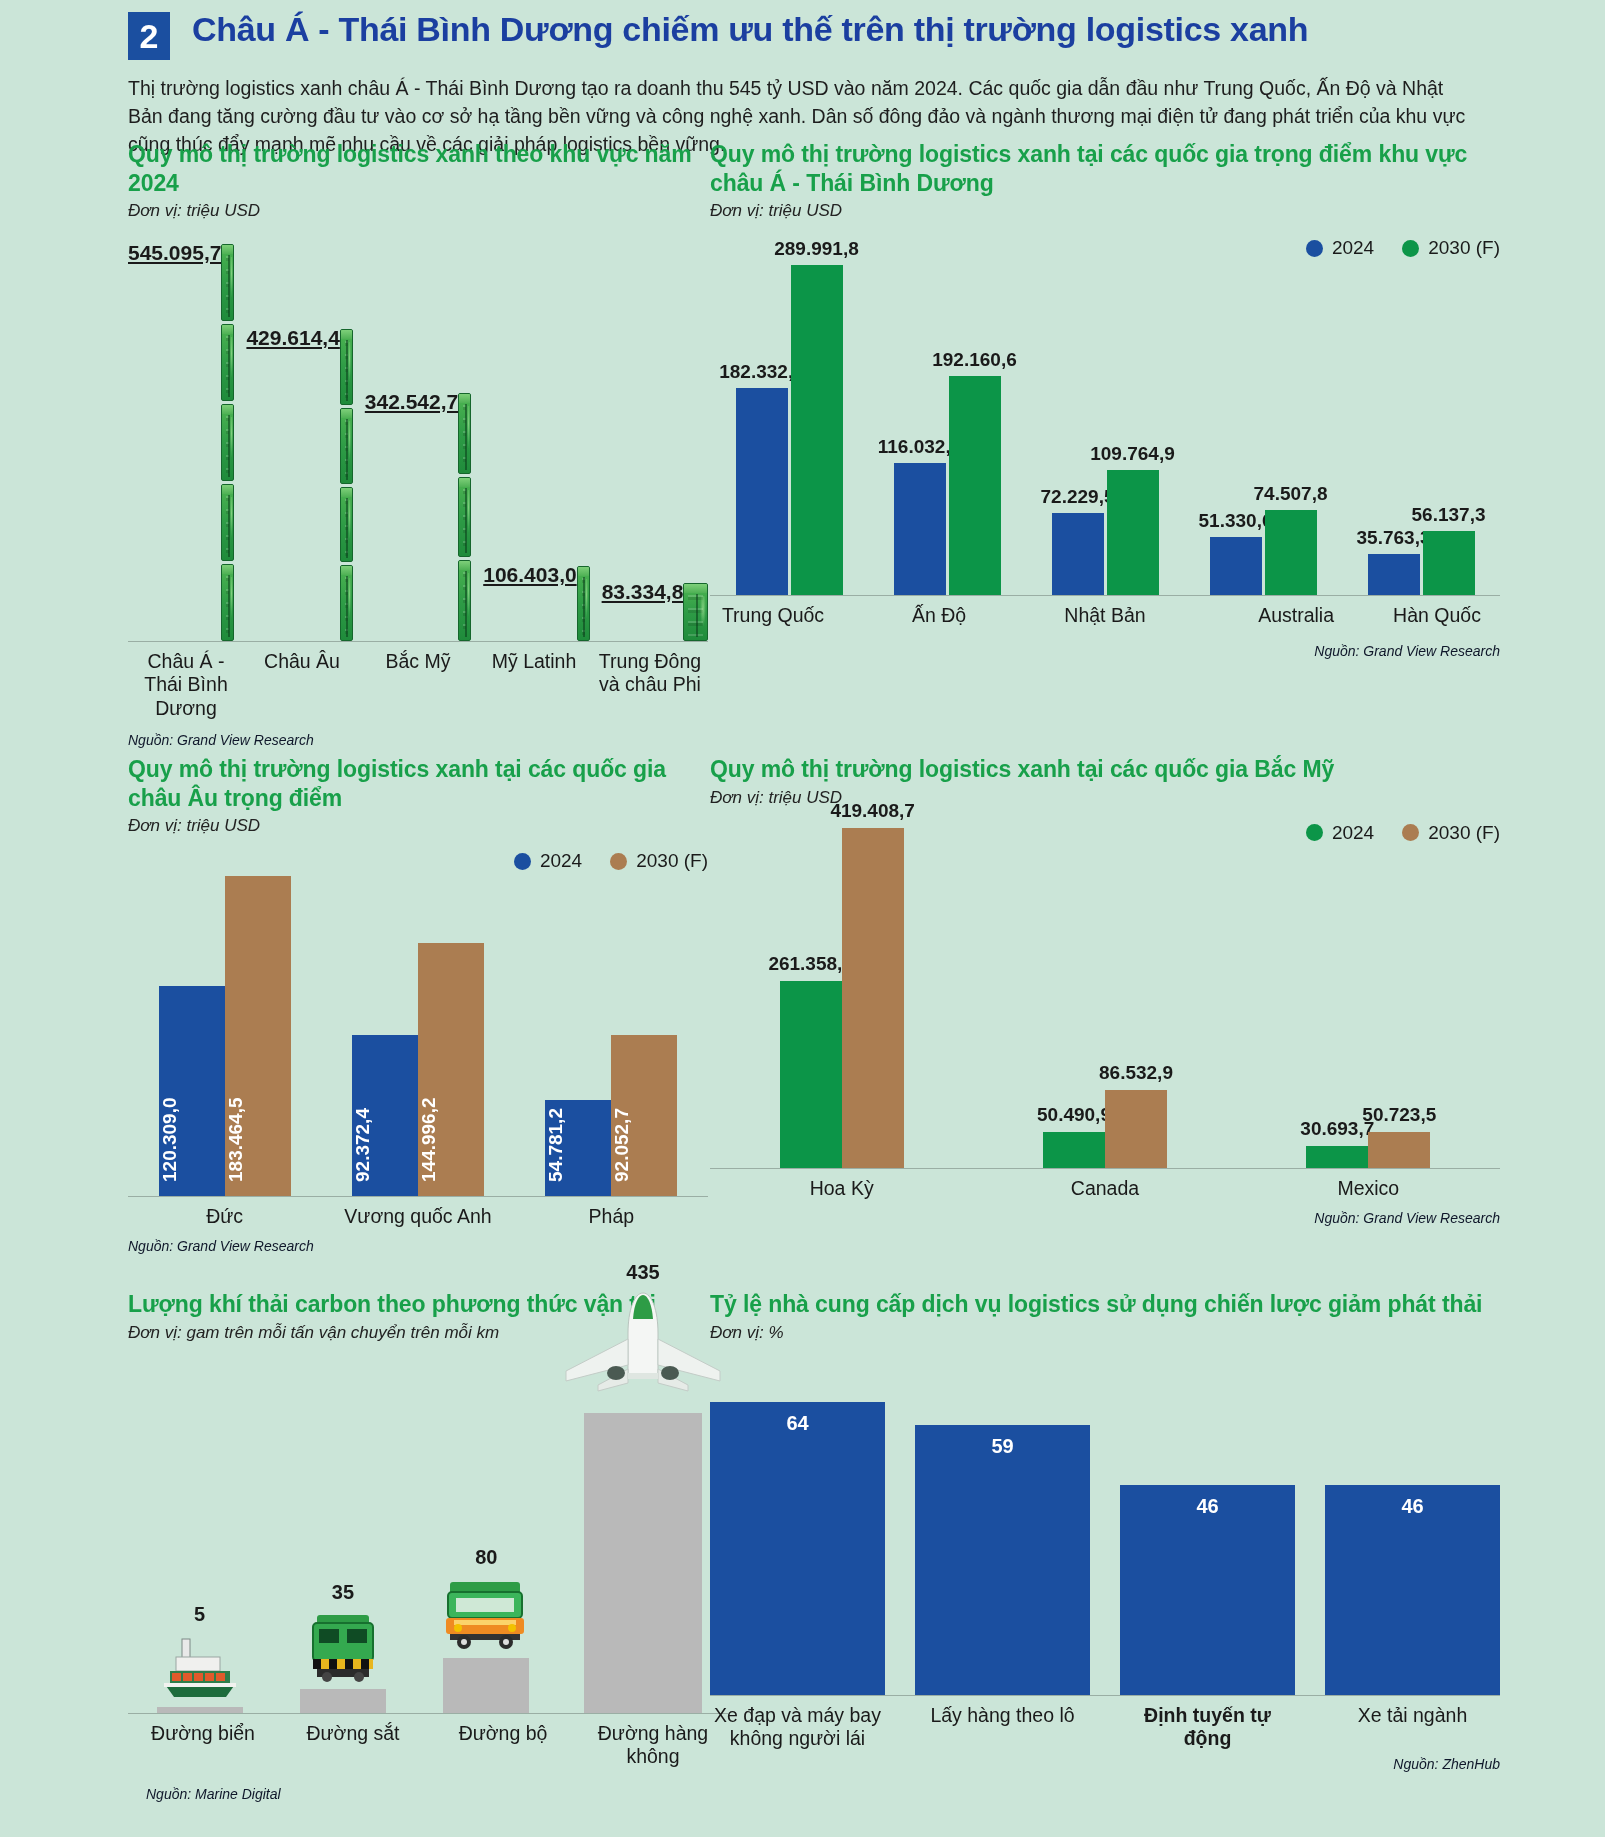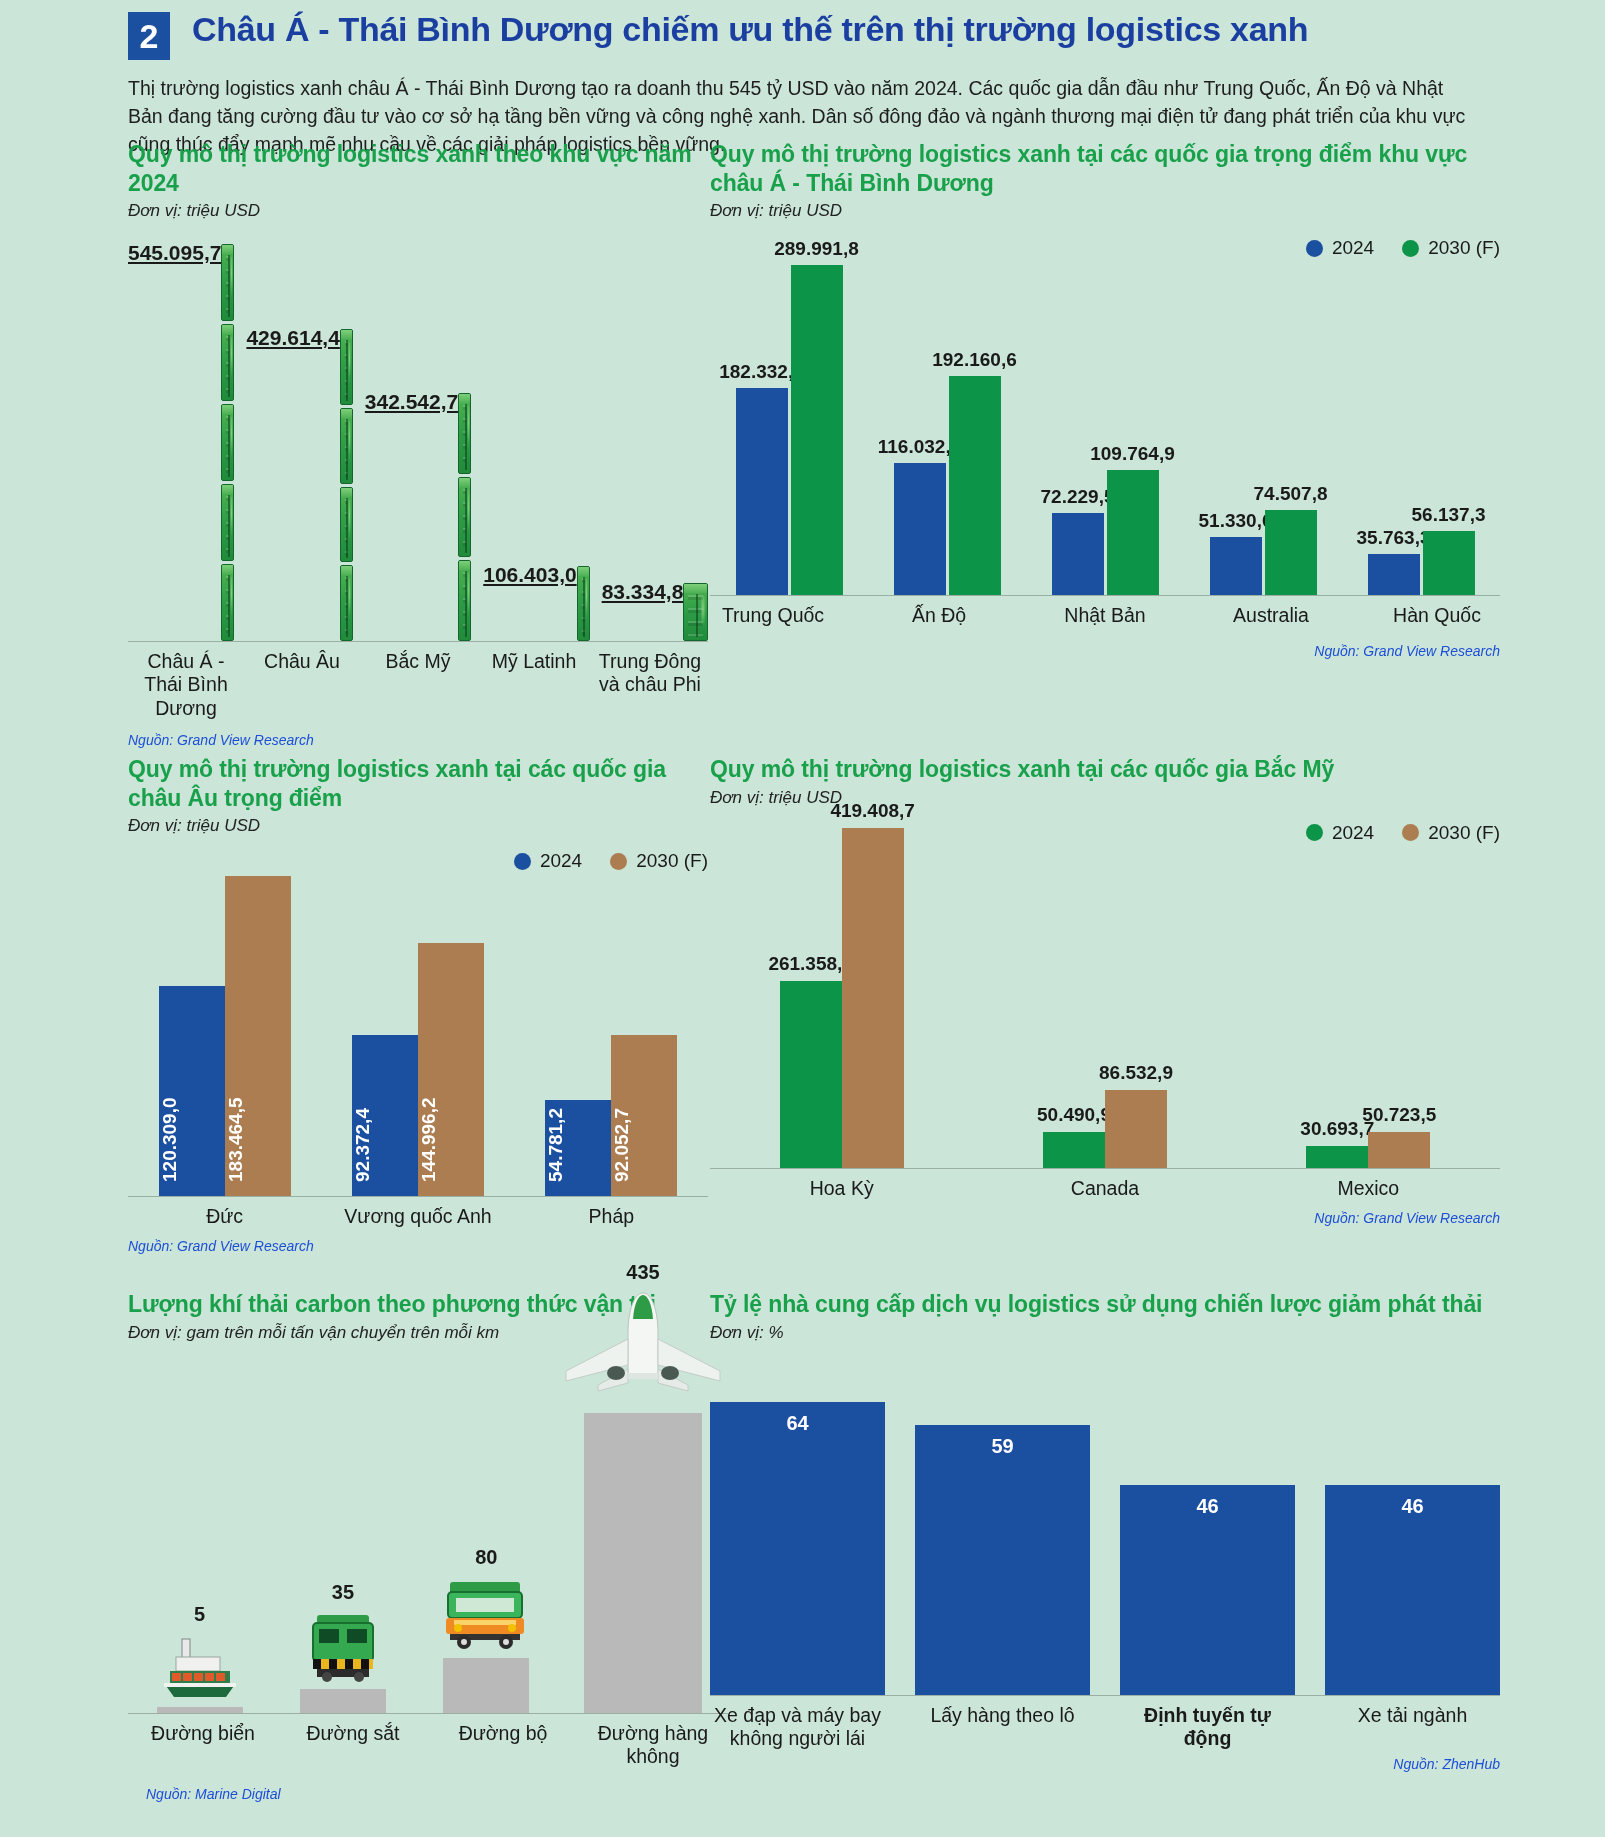--- a/index.html
+++ b/index.html
@@ -33,21 +33,21 @@
   
   .panel { position: absolute; }
   .chart-title {
     color: #18a04a; font-size: 23px; font-weight: bold; line-height: 1.24;
     letter-spacing: -0.1px;
   }
   .chart-unit {
     font-style: italic; font-size: 17px; color: #222; margin-top: 4px;
   }
   .source {
-    font-style: italic; font-size: 14px; color: #1d4ed8;
+    font-style: italic; font-size: 14px; color: #0f172a;
   }
 
   .legend { display: flex; gap: 28px; align-items: center; }
   .legend-item { display: flex; align-items: center; gap: 9px; font-size: 19px; }
   .dot { width: 17px; height: 17px; border-radius: 50%; display: inline-block; }
 
   .axis-line { border-top: 1.5px solid #9aaea4; width: 100%; }
 
   .cat-label { font-size: 19.5px; text-align: center; line-height: 1.2; }
 
@@ -339,21 +339,21 @@
               <div class="bar" style="height: 100%; background: rgb(12, 149, 72);"></div>
             </div>
           </div>
         </div>
     </div>
     <div class="axis-line"></div>
     <div style="display:flex;margin-top:8px;gap:40px;" id="c2labels">
         <div class="cat-label" style="flex: 1 1 0%;">Trung Quốc</div>
         <div class="cat-label" style="flex: 1 1 0%;">Ấn Độ</div>
         <div class="cat-label" style="flex: 1 1 0%;">Nhật Bản</div>
-        <div class="cat-label" style="flex: 1 1 0%;">Australia</div>
+        <div class="cat-label" style="flex: 1 1 0%; text-align: right;">Australia</div>
         <div class="cat-label" style="flex: 1 1 0%;">Hàn Quốc</div>
       </div>
     <div class="source" style="margin-top:16px;text-align:right;">Nguồn: Grand View Research</div>
   </div>
 
   <div class="panel" id="chart3" style="left:128px;top:755px;width:580px;">
     <div class="chart-title">Quy mô thị trường logistics xanh tại các quốc gia châu Âu trọng điểm</div>
     <div class="chart-unit">Đơn vị: triệu USD</div>
     <div class="legend" id="c3legend" style="justify-content:flex-end;margin-top:14px;">
         <div class="legend-item">

